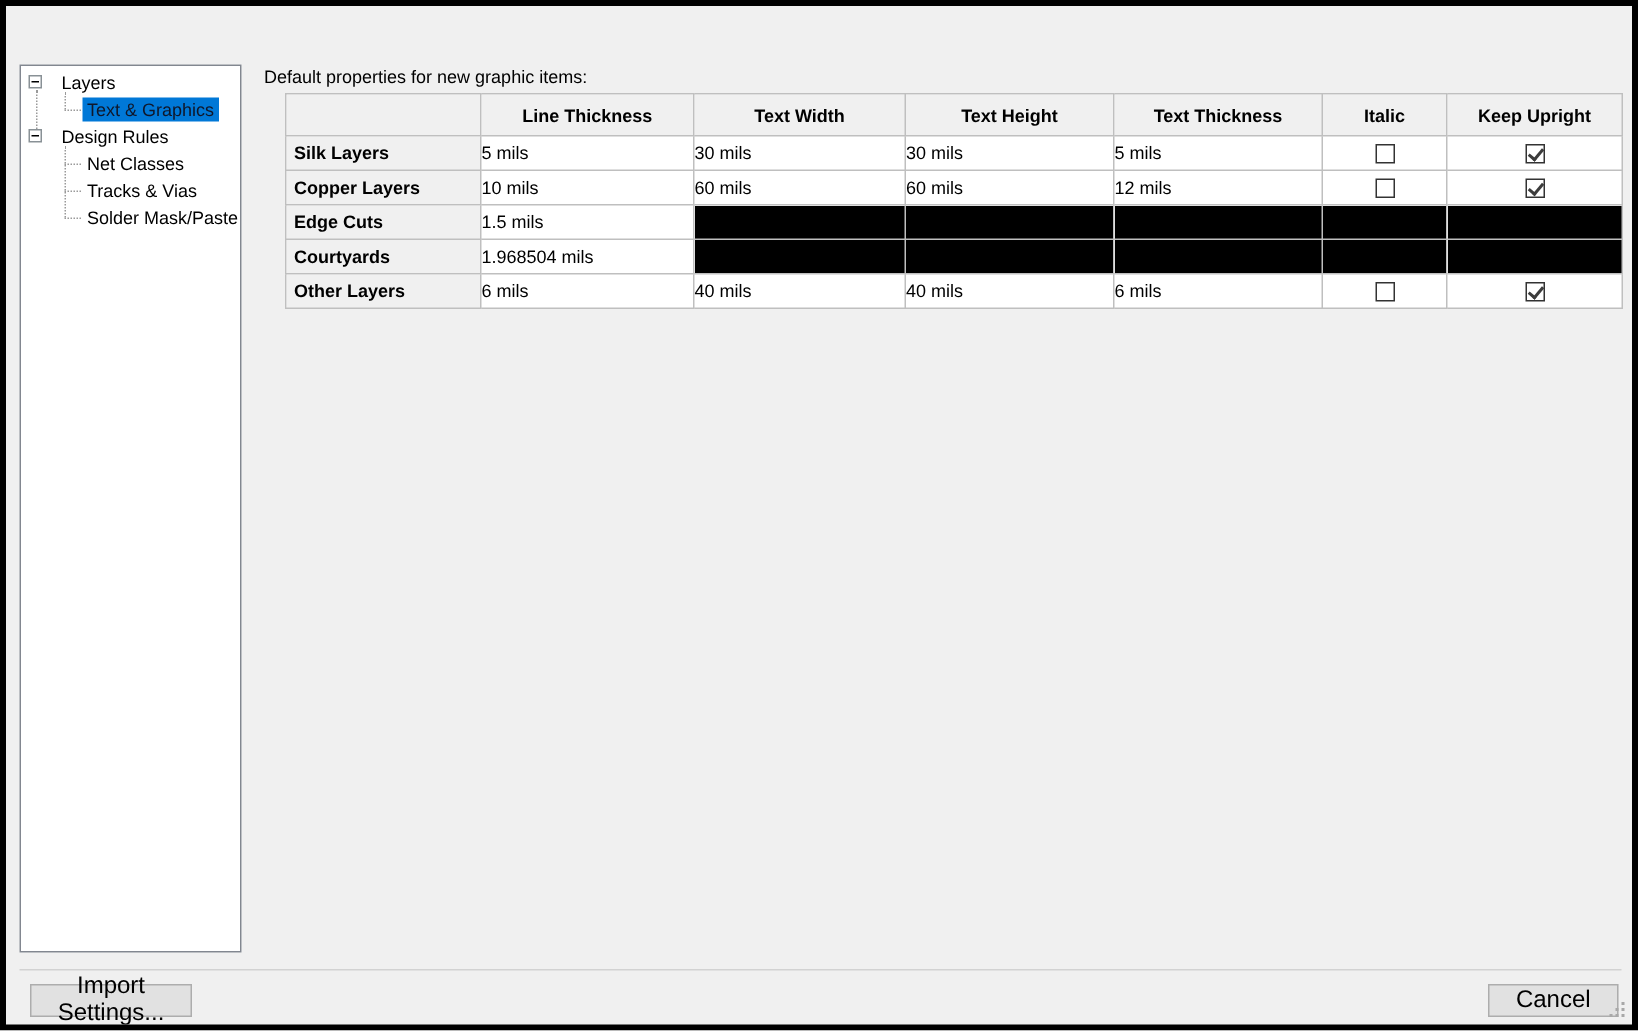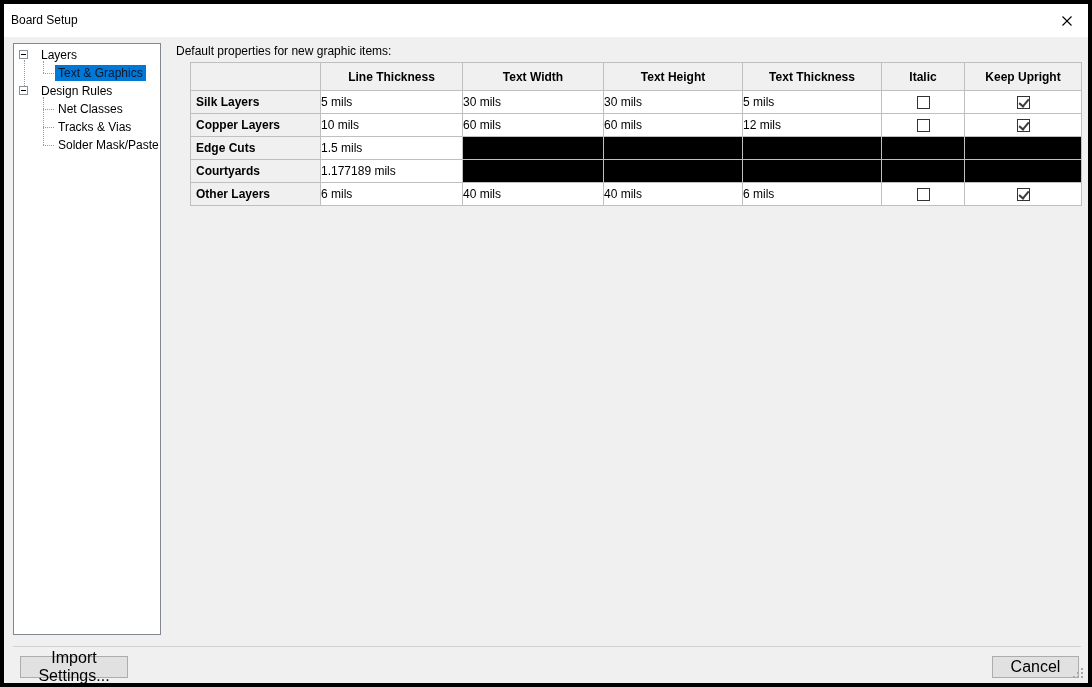--- a/index.html
+++ b/index.html
@@ -61,29 +61,20 @@
   .resize-grip::after { content:""; position:absolute; left:0; top:0; width:2px; height:2px;
       background:transparent;
       box-shadow: 9px 1px 0 #a8a8a8, 5px 5px 0 #a8a8a8, 9px 5px 0 #a8a8a8,
                   1px 9px 0 #a8a8a8, 5px 9px 0 #a8a8a8, 9px 9px 0 #a8a8a8; }
 </style>
 </head>
 <body>
 
 <div class="dialog">
 
-  <div class="titlebar">
-    <span class="title">Board Setup</span>
-    <span class="close-btn">
-      <svg width="12" height="12" viewBox="0 0 12 12">
-        <line x1="1.5" y1="1.5" x2="10.5" y2="10.5" stroke="#000" stroke-width="1.1"></line>
-        <line x1="10.5" y1="1.5" x2="1.5" y2="10.5" stroke="#000" stroke-width="1.1"></line>
-      </svg>
-    </span>
-  </div>
 
   <div class="tree-panel">
 
     <div class="conn v" style="left:10px; top:16px; height:28px;"></div>
     <div class="conn v" style="left:29px; top:17px; height:12px;"></div>
     <div class="conn h" style="left:29px; top:29px; width:11px;"></div>
     <div class="conn v" style="left:29px; top:53px; height:48px;"></div>
     <div class="conn h" style="left:29px; top:65px; width:11px;"></div>
     <div class="conn h" style="left:29px; top:83px; width:11px;"></div>
     <div class="conn h" style="left:29px; top:101px; width:11px;"></div>
@@ -143,21 +134,21 @@
             <th class="rowhdr">Edge Cuts</th>
             <td class="val">1.5 mils</td>
             <td class="blackout"></td>
             <td class="blackout"></td>
             <td class="blackout"></td>
             <td class="blackout"></td>
             <td class="blackout"></td>
           </tr>
           <tr>
             <th class="rowhdr">Courtyards</th>
-            <td class="val">1.177189 mils</td>
+            <td class="val">1.968504 mils</td>
             <td class="blackout"></td>
             <td class="blackout"></td>
             <td class="blackout"></td>
             <td class="blackout"></td>
             <td class="blackout"></td>
           </tr>
           <tr>
             <th class="rowhdr">Other Layers</th>
             <td class="val">6 mils</td>
             <td class="val">40 mils</td>

